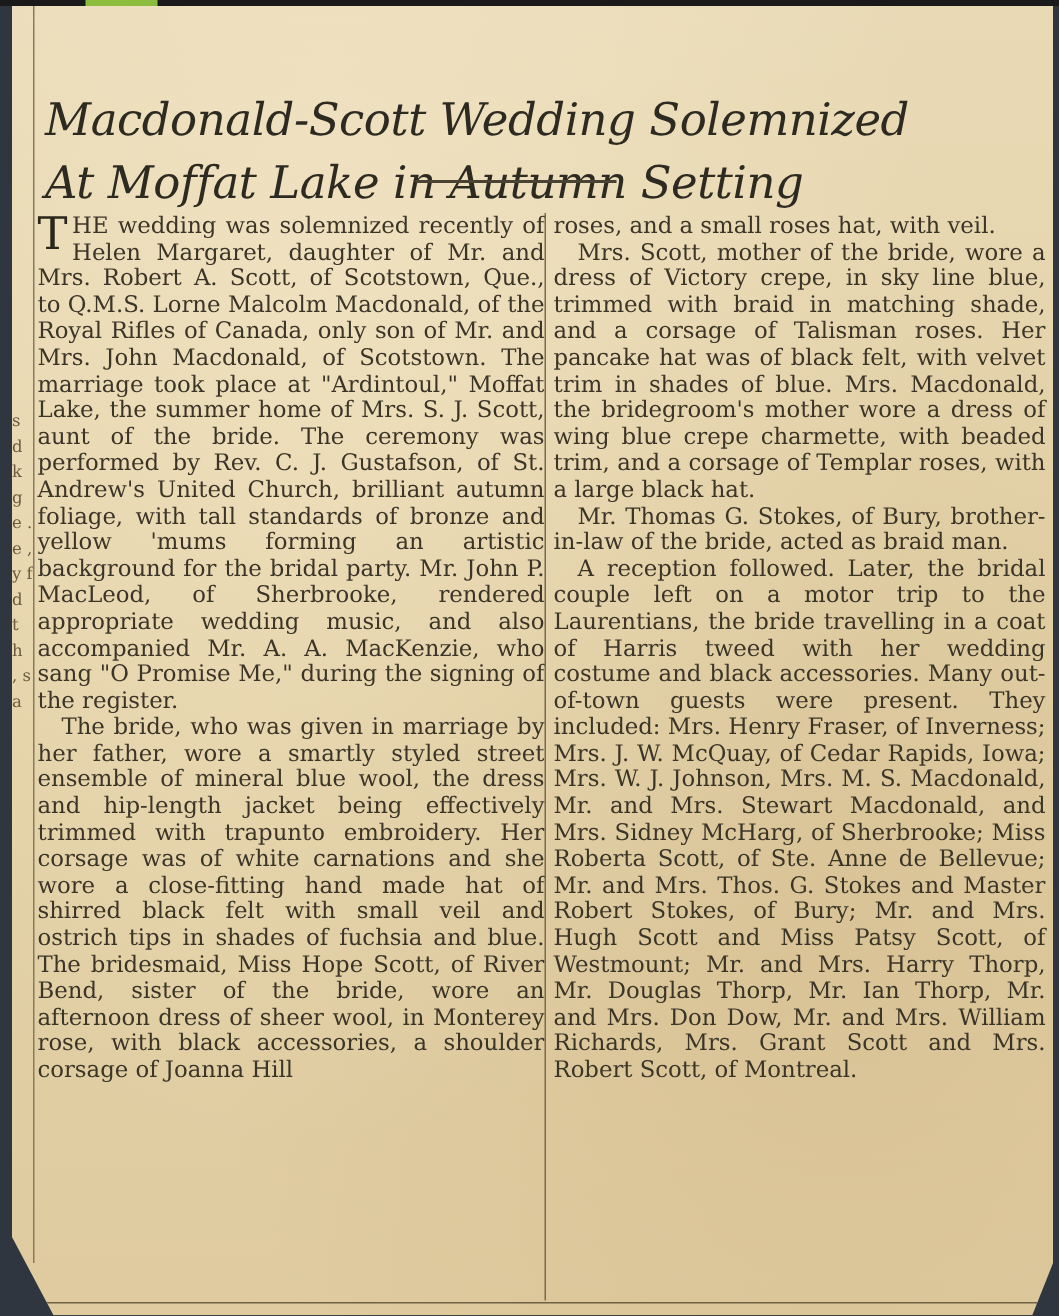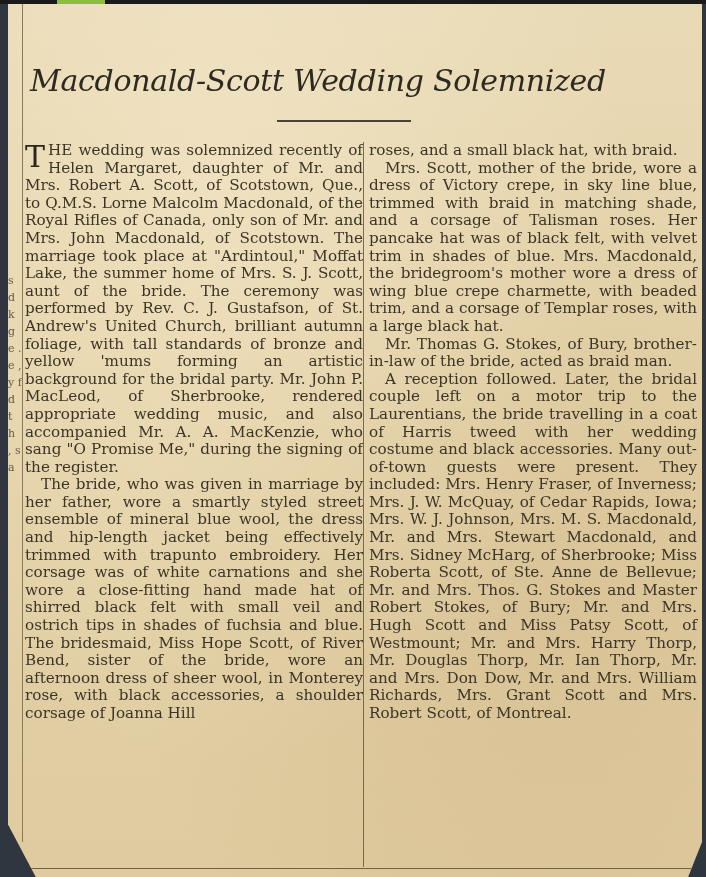--- a/index.html
+++ b/index.html
@@ -73,31 +73,32 @@
 
 <div class="topbar"></div>
 <div class="accent"></div>
 
 <div class="paper">
   <div class="left-edge">s d k g e . e , y f d t h , s a</div>
   <div class="left-rule"></div>
 
   <div class="headline">
     <div>Macdonald-Scott Wedding Solemnized</div>
+    <div>At Moffat Lake in Autumn Setting</div>
   </div>
   <div class="dash-rule"></div>
 
   <div class="col col-left">
     <p class="first"><span class="dropcap">T</span><span>HE wedding was solemnized recently of Helen Margaret, daughter of Mr. and Mrs. Robert A. Scott, of Scotstown, Que., to Q.M.S. Lorne Malcolm Macdonald, of the Royal Rifles of Canada, only son of Mr. and Mrs. John Macdonald, of Scotstown. The marriage took place at "Ardintoul," Moffat Lake, the summer home of Mrs. S. J. Scott, aunt of the bride. The ceremony was performed by Rev. C. J. Gustafson, of St. Andrew's United Church, brilliant autumn foliage, with tall standards of bronze and yellow 'mums forming an artistic background for the bridal party. Mr. John P. MacLeod, of Sherbrooke, rendered appropriate wedding music, and also accompanied Mr. A. A. MacKenzie, who sang "O Promise Me," during the signing of the register.</span></p>
     <p>The bride, who was given in marriage by her father, wore a smartly styled street ensemble of mineral blue wool, the dress and hip-length jacket being effectively trimmed with trapunto embroidery. Her corsage was of white carnations and she wore a close-fitting hand made hat of shirred black felt with small veil and ostrich tips in shades of fuchsia and blue. The bridesmaid, Miss Hope Scott, of River Bend, sister of the bride, wore an afternoon dress of sheer wool, in Monterey rose, with black accessories, a shoulder corsage of Joanna Hill</p>
   </div>
 
   <div class="col-rule"></div>
 
   <div class="col col-right">
-    <p class="first">roses, and a small black hat, with braid.</p>
+    <p class="first">roses, and a small roses hat, with veil.</p>
     <p>Mrs. Scott, mother of the bride, wore a dress of Victory crepe, in sky line blue, trimmed with braid in matching shade, and a corsage of Talisman roses. Her pancake hat was of black felt, with velvet trim in shades of blue. Mrs. Macdonald, the bridegroom's mother wore a dress of wing blue crepe charmette, with beaded trim, and a corsage of Templar roses, with a large black hat.</p>
     <p>Mr. Thomas G. Stokes, of Bury, brother-in-law of the bride, acted as braid man.</p>
     <p>A reception followed. Later, the bridal couple left on a motor trip to the Laurentians, the bride travelling in a coat of Harris tweed with her wedding costume and black accessories. Many out-of-town guests were present. They included: Mrs. Henry Fraser, of Inverness; Mrs. J. W. McQuay, of Cedar Rapids, Iowa; Mrs. W. J. Johnson, Mrs. M. S. Macdonald, Mr. and Mrs. Stewart Macdonald, and Mrs. Sidney McHarg, of Sherbrooke; Miss Roberta Scott, of Ste. Anne de Bellevue; Mr. and Mrs. Thos. G. Stokes and Master Robert Stokes, of Bury; Mr. and Mrs. Hugh Scott and Miss Patsy Scott, of Westmount; Mr. and Mrs. Harry Thorp, Mr. Douglas Thorp, Mr. Ian Thorp, Mr. and Mrs. Don Dow, Mr. and Mrs. William Richards, Mrs. Grant Scott and Mrs. Robert Scott, of Montreal.</p>
   </div>
 
   <div class="bottom-rule"></div>
 </div>
 
 </body></html>

